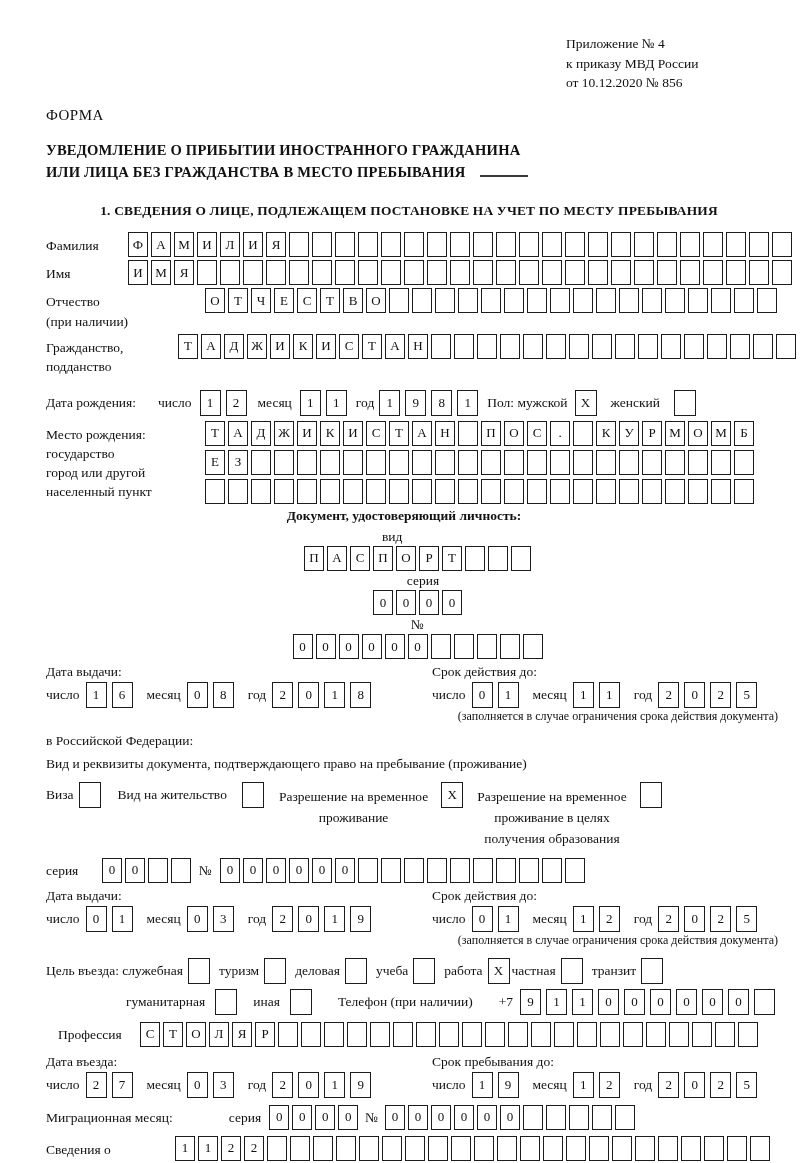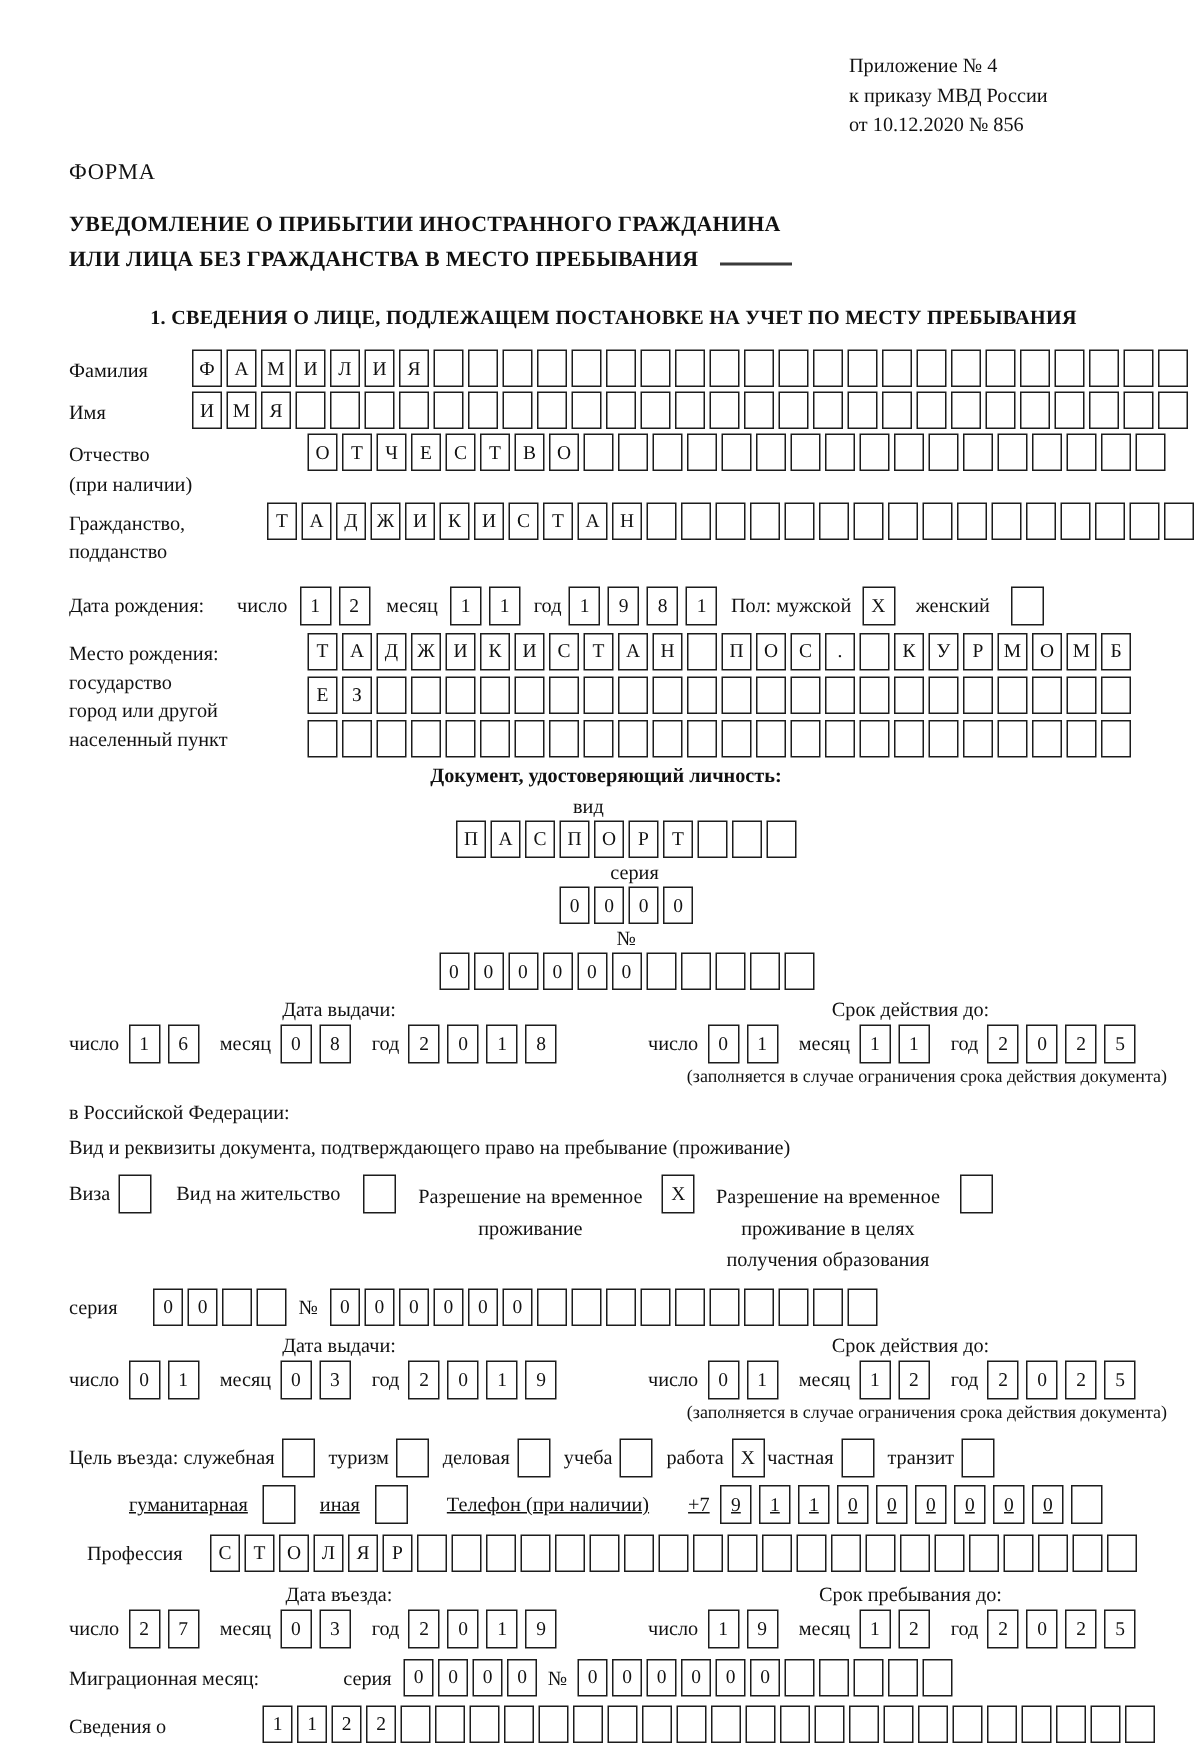--- a/index.html
+++ b/index.html
@@ -36,36 +36,36 @@
 
   .stackrows .cellrow { display:flex; }
   .mb4 { margin-bottom:4px; }
 
   .doc-heading { text-align:center; font-weight:bold; margin:4px 0 3px -30px; }
 
   
   .dates { display:flex; margin-top:5px; }
   .dcol { width:360px; }
   .dcol.r { width:350px; margin-left:26px; }
-  .dhead { text-align:center; margin-bottom:2px; }
+  .dhead { margin-bottom:2px; }
   .dfields { display:flex; align-items:center; }
   .dfields .dl { margin-right:6px; }
   .dfields .ml { margin-left:9px; }
   .dnote { font-size:12px; text-align:right; margin:1px 14px 6px 0; }
 
   .par { line-height:1.7; margin-top:4px; }
 
   
   .ckrow { display:flex; align-items:flex-start; margin-top:6px; }
   .ckrow .txt { padding-top:5px; }
   .ckrow .ctr { text-align:center; line-height:1.55; padding-top:5px; }
   .purpose { display:flex; align-items:center; margin-top:10px; }
   .purpose .txt { margin-right:5px; }
   .purpose .gap { margin-left:9px; }
-  .hum { display:flex; align-items:center; margin-top:5px; margin-left:40px;text-decoration:underline; }
+  .hum { display:flex; align-items:center; margin-top:5px; margin-left:80px; }
 
   .note-center { font-size:12.5px; text-align:center; margin-top:4px; }
 </style>
 </head>
 <body>
 
 <div class="page">
 
   <div class="hdr">
     <div class="pre">Приложение № 4

